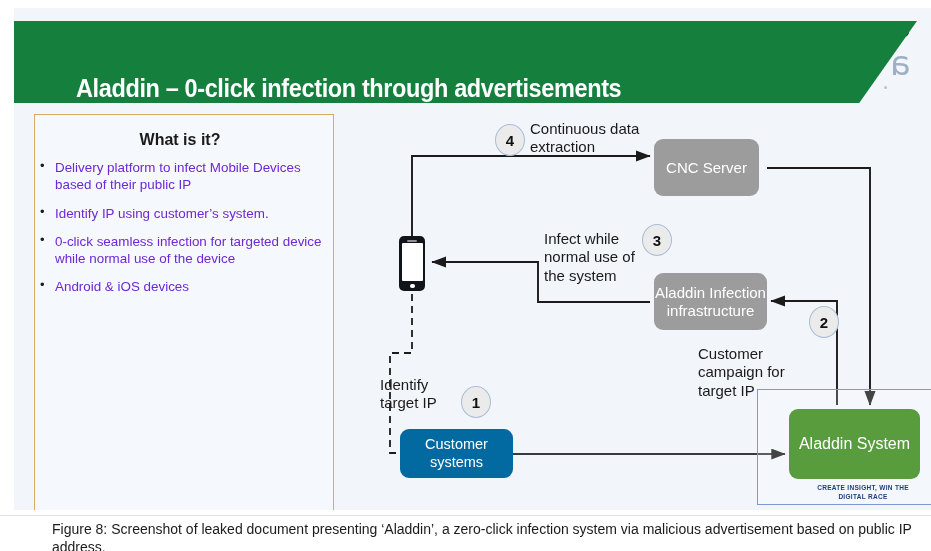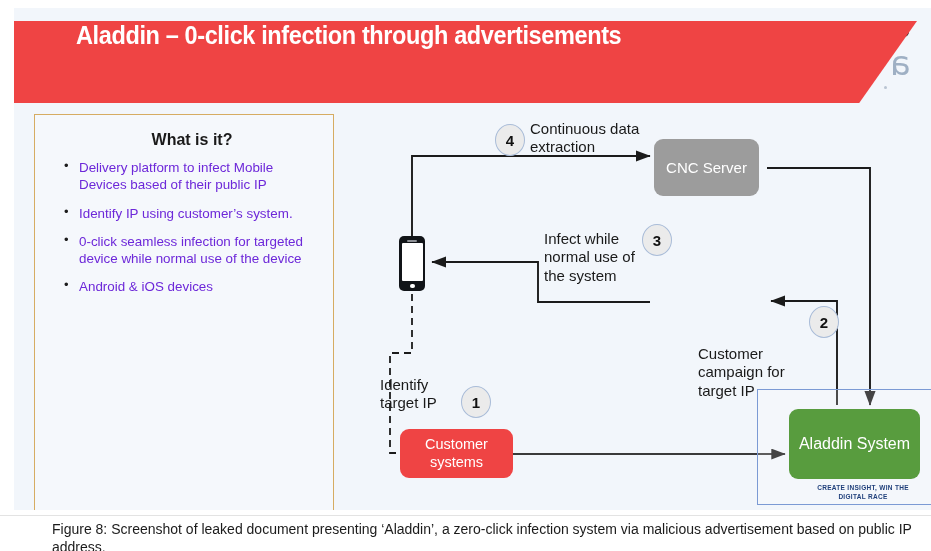--- a/index.html
+++ b/index.html
@@ -30,41 +30,41 @@
     font-size:34px;color:#9fb0c4;font-family:"DejaVu Sans",sans-serif;
     line-height:1;transform:scaleX(-1);
   }
   .logo-speck{
     position:absolute;right:44px;top:78px;width:3px;height:3px;
     border-radius:50%;background:#b9c4d2;
   }
   
   .banner{
     position:absolute;left:0px;top:13px;width:903px;height:82px;
-    background:#ef4444;
+    background:#15803d;
     clip-path:polygon(0 0, 100% 0, 93.6% 100%, 0 100%);
-    display:flex;align-items:flex-start;
+    display:flex;align-items:flex-end;
   }
   .banner-title{
     color:#ffffff;
     font-size:25px;
     font-weight:bold;
     letter-spacing:-0.4px;
     margin-left:62px;
     white-space:nowrap;
     transform:scaleX(0.94);
     transform-origin:left center;
   }
   
   .infobox{
     position:absolute;left:20px;top:106px;width:300px;height:398px;
     border:1.4px solid #d6ac62;
     background:#f5f8fc;
     box-sizing:border-box;
-    padding:10px 10px 0 26px;
+    padding:10px 10px 0 2px;
   }
   .infobox h2{
     margin:6px 0 10px 0;
     text-align:center;
     font-size:16px;
     font-weight:bold;
     color:#1a1a1a;
   }
   .infobox ul{
     list-style:none;margin:0;padding:0;
@@ -86,21 +86,21 @@
   .node{
     position:absolute;
     box-sizing:border-box;
     display:flex;align-items:center;justify-content:center;
     text-align:center;
     color:#ffffff;
     border-radius:9px;
     line-height:1.18;
   }
   .node.gray{background:#9c9c9c;font-size:15px;}
-  .node.orange{background:#ef4444;font-size:14.5px;}
+  .node.orange{background:#0369a1;font-size:14.5px;}
   .node.green{background:#589c3e;font-size:16px;}
   .node-cnc{left:640px;top:131px;width:105px;height:57px;}
   .node-infra{left:640px;top:265px;width:113px;height:57px;font-size:13.5px;}
   .node-customer{left:386px;top:421px;width:113px;height:49px;}
   .node-aladdin{left:775px;top:401px;width:131px;height:70px;}
   
   .inner-frame{
     position:absolute;left:743px;top:381px;width:180px;height:116px;
     border:1px solid #7b9ad4;
     background:rgba(255,255,255,0.18);
@@ -206,20 +206,21 @@
 
       <div class="inner-frame"></div>
 
       <div class="phone">
         <div class="phone-speaker"></div>
         <div class="phone-screen"></div>
         <div class="phone-home"></div>
       </div>
 
       <div class="node gray node-cnc">CNC Server</div>
+      <div class="node gray node-infra">Aladdin Infection infrastructure</div>
       <div class="node orange node-customer">Customer systems</div>
       <div class="node green node-aladdin">Aladdin System</div>
 
       <div class="tagline">CREATE INSIGHT, WIN THE DIGITAL RACE</div>
 
       <div class="step step-1">1</div>
       <div class="step step-2">2</div>
       <div class="step step-3">3</div>
       <div class="step step-4">4</div>
 

